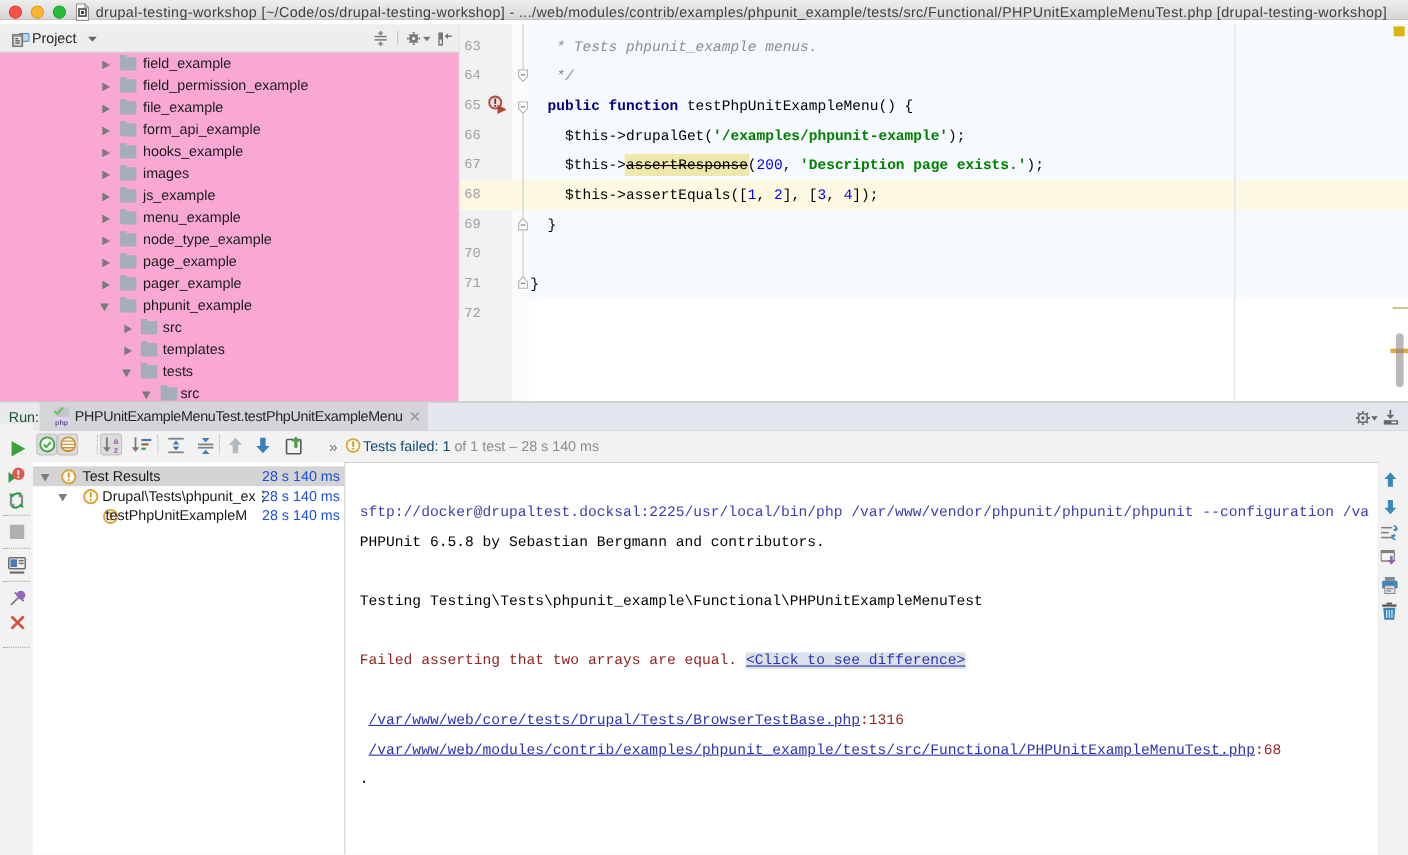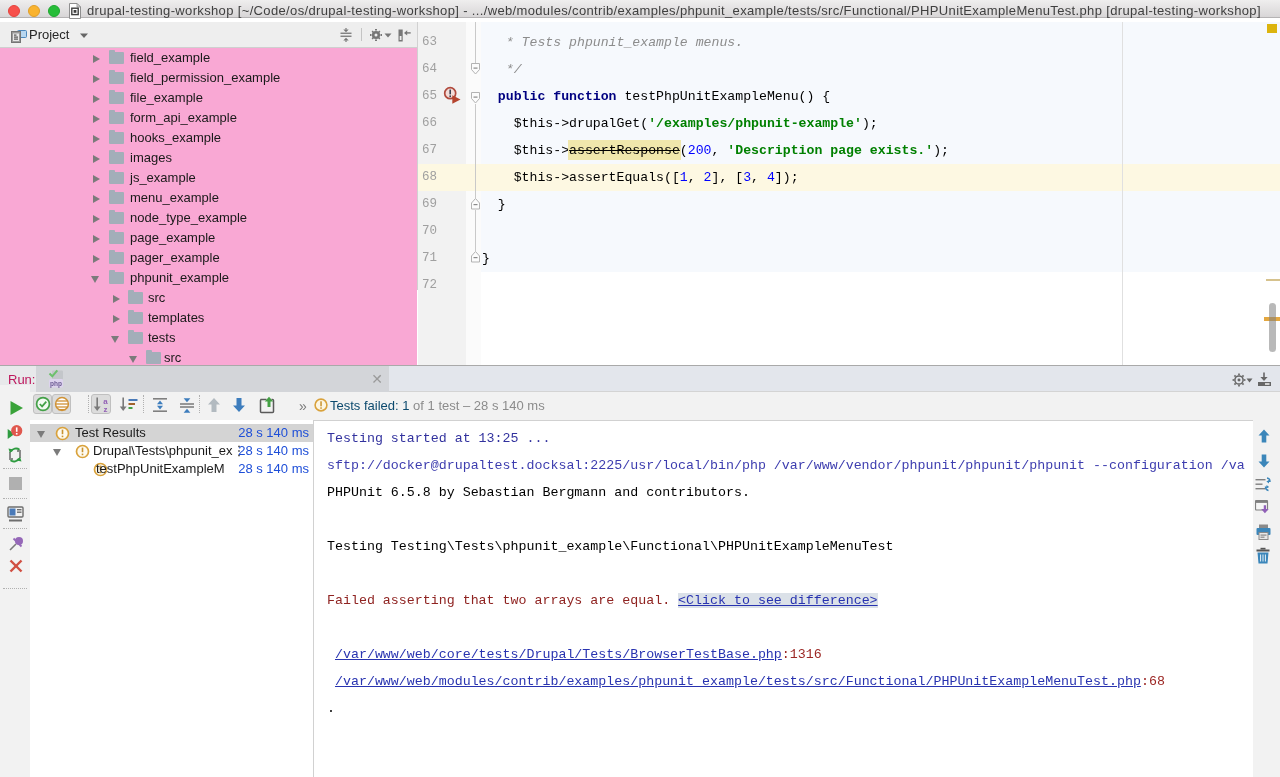--- a/index.html
+++ b/index.html
@@ -40,21 +40,21 @@
 .cline { position:absolute; left:64px; height:27px; line-height:27px; font-family:"Liberation Mono",monospace; font-size:13.2px; color:#000; white-space:pre; }
 .kw { color:#000080; font-weight:bold; }
 .str { color:#008000; font-weight:bold; }
 .num { color:#0000ff; }
 .cmt { color:#8c8c8c; font-style:italic; }
 .depr { background:#f0e7ac; text-decoration:line-through; padding:3px 1px 2px 1px; margin:0 -1px; }
 
 
 #runpanel { position:absolute; left:0; top:365px; width:1280px; height:412px; background:#f2f2f2; }
 #tabrow { position:absolute; left:0; top:1px; width:1280px; height:26px; background:#e3e6ec; border-bottom:1px solid #d4d4d4; }
-#runlabel { position:absolute; left:8px; top:6px; color:#be185d; }
+#runlabel { position:absolute; left:8px; top:6px; color:#14532d; }
 #runtab { position:absolute; left:36px; top:0; width:353px; height:26px; background:#d3d5d9; }
 #runtab .txt { position:absolute; left:32px; top:5px; color:#262626; letter-spacing:-0.28px; }
 #runtab .close { position:absolute; right:6px; top:5px; color:#9a9a9a; font-size:14px; }
 #toolbar { position:absolute; left:0; top:27px; width:1280px; height:28px; background:#f2f2f2; }
 #failtext { position:absolute; left:330px; top:6px; white-space:nowrap; }
 #failtext .red { color:#0c4a6e; }
 #failtext .gray { color:#8c8c8c; }
 
 #runbody { position:absolute; left:0; top:55px; width:1280px; height:357px; }
 #lefticons { position:absolute; left:0; top:-35px; width:30px; height:392px; background:#f2f2f2; }
@@ -199,20 +199,21 @@
     <div class="cline" style="top:222.5px">}</div>
   </div>
 </div>
 
 <div id="runpanel">
   <div style="position:absolute;left:0;top:0;width:1280px;height:1px;background:#a9a9a9"></div>
   <div id="tabrow">
     <div style="position:absolute;left:0;top:0;width:36px;height:26px;background:#e8e9eb"></div>
     <div id="runlabel">Run:</div>
     <div id="runtab">
+      <span class="txt">PHPUnitExampleMenuTest.testPhpUnitExampleMenu</span>
       <span class="close">✕</span>
     </div>
   </div>
   <div id="toolbar">
     <div id="failtext"><span class="red">Tests failed: 1 </span><span class="gray">of 1 test – 28 s 140 ms</span></div>
   </div>
   <div id="runbody">
     <div id="testtree">
       <div class="ttrow sel" style="top:4px">
           <i class="tarrow d" style="left:7px;top:7px"></i>
@@ -238,21 +239,20 @@
           <svg style="position:absolute;top:1.5px;left:63px" width="15" height="15" viewBox="0 0 15 15">
             <circle cx="7.5" cy="7.5" r="6" fill="#fefaef" stroke="#d9a23c" stroke-width="1.7"></circle>
             <rect x="6.7" y="3.6" width="1.6" height="4.6" fill="#c8922e"></rect>
             <rect x="6.7" y="9.6" width="1.6" height="1.6" fill="#c8922e"></rect>
           </svg>
           <span style="position:absolute;left:66px">testPhpUnitExampleM</span>
           <span class="time">28 s 140 ms</span>
         </div>
     </div>
     <div id="console">
-      <div class="con c1" style="top:3.5px">Testing started at 13:25 ...</div>
       <div class="con c2" style="top:30.5px">sftp://docker@drupaltest.docksal:2225/usr/local/bin/php /var/www/vendor/phpunit/phpunit/phpunit --configuration /va</div>
       <div class="con c3" style="top:57.5px">PHPUnit 6.5.8 by Sebastian Bergmann and contributors.</div>
       <div class="con c3" style="top:111.5px">Testing Testing\Tests\phpunit_example\Functional\PHPUnitExampleMenuTest</div>
       <div class="con" style="top:165.5px"><span class="cfail">Failed asserting that two arrays are equal. </span><span class="clink hl">&lt;Click to see difference&gt;</span></div>
       <div class="con" style="top:219.5px"> <span class="clink">/var/www/web/core/tests/Drupal/Tests/BrowserTestBase.php</span><span class="cloc">:1316</span></div>
       <div class="con" style="top:246.5px"> <span class="clink">/var/www/web/modules/contrib/examples/phpunit_example/tests/src/Functional/PHPUnitExampleMenuTest.php</span><span class="cloc">:68</span></div>
       <div class="con c3" style="top:273.5px">.</div>
     </div>
     <div id="conicons"></div>
     <div id="lefticons"></div>

